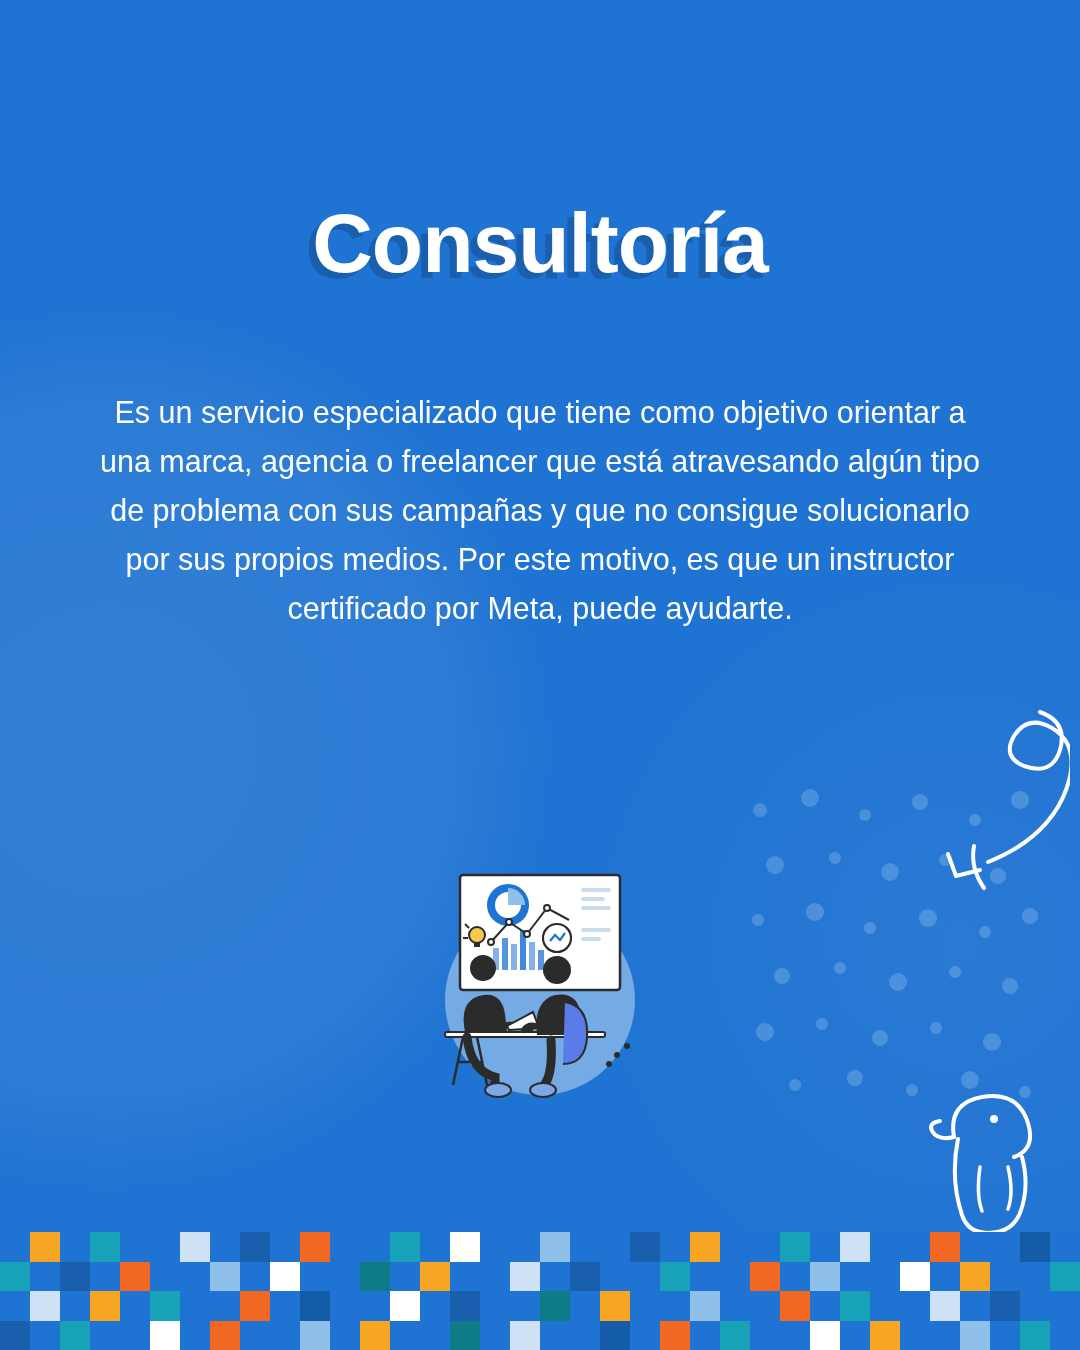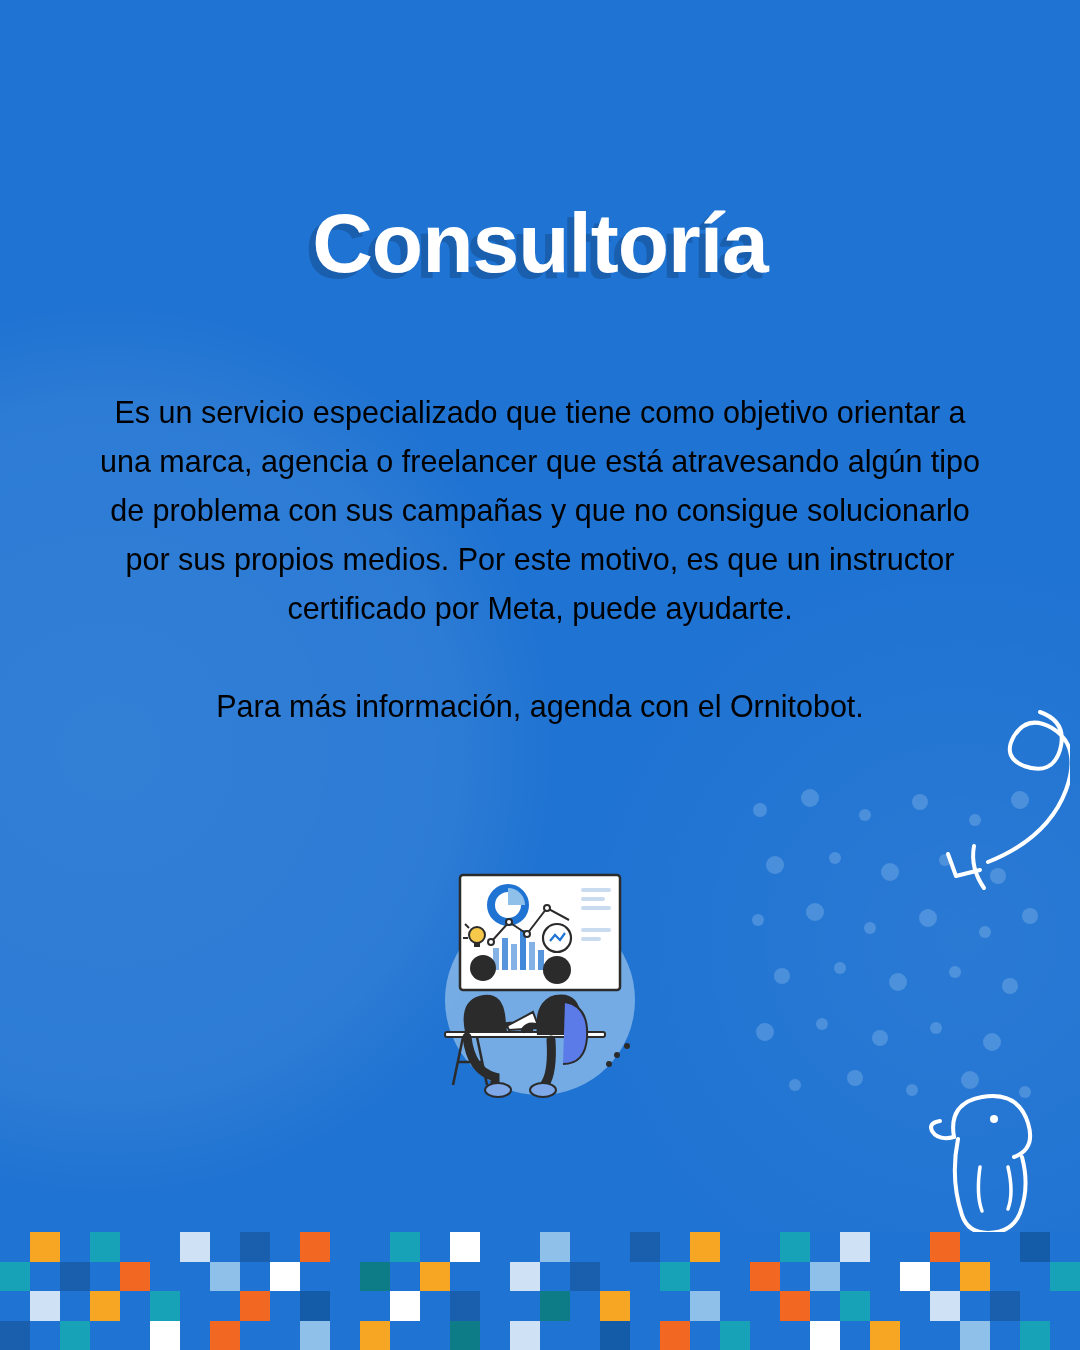--- a/index.html
+++ b/index.html
@@ -53,21 +53,21 @@
     color:#1A5FAE;
     z-index:0;
   }
   .title .fg { position:relative; z-index:1; }
 
   
   .body-wrap {
     position:absolute;
     top:388px; left:90px; width:900px;
     text-align:center;
-    color:#000000;
+    color:#ffffff;
     font-size:30.5px;
     line-height:49px;
     font-weight:400;
   }
   .para2 { margin-top:49px; }
 
   
   .illo {
     position:absolute;
     left:50%; top:850px;
@@ -114,21 +114,20 @@
 
   <div class="title-wrap">
     <div class="title">
       <span class="shadow">Consultoría</span>
       <span class="fg">Consultoría</span>
     </div>
   </div>
 
   <div class="body-wrap">
     <p class="para1">Es un servicio especializado que tiene como objetivo orientar a una marca, agencia o freelancer que está atravesando algún tipo de problema con sus campañas y que no consigue solucionarlo por sus propios medios. Por este motivo, es que un instructor certificado por Meta, puede ayudarte.</p>
-    <p class="para2">Para más información, agenda con el Ornitobot.</p>
   </div>
 
   <svg class="illo" viewBox="0 0 270 270">
     <circle cx="135" cy="150" r="95" fill="#BBD8F2" opacity="0.55"></circle>
 
     <rect x="55" y="25" width="160" height="115" rx="3" fill="#FFFFFF" stroke="#2B2B2B" stroke-width="2.5"></rect>
 
     <circle cx="103" cy="55" r="17" fill="none" stroke="#1F73D2" stroke-width="8"></circle>
     <path d="M103 38 A17 17 0 0 1 120 55 L103 55 Z" fill="#8FC0EA"></path>
 

